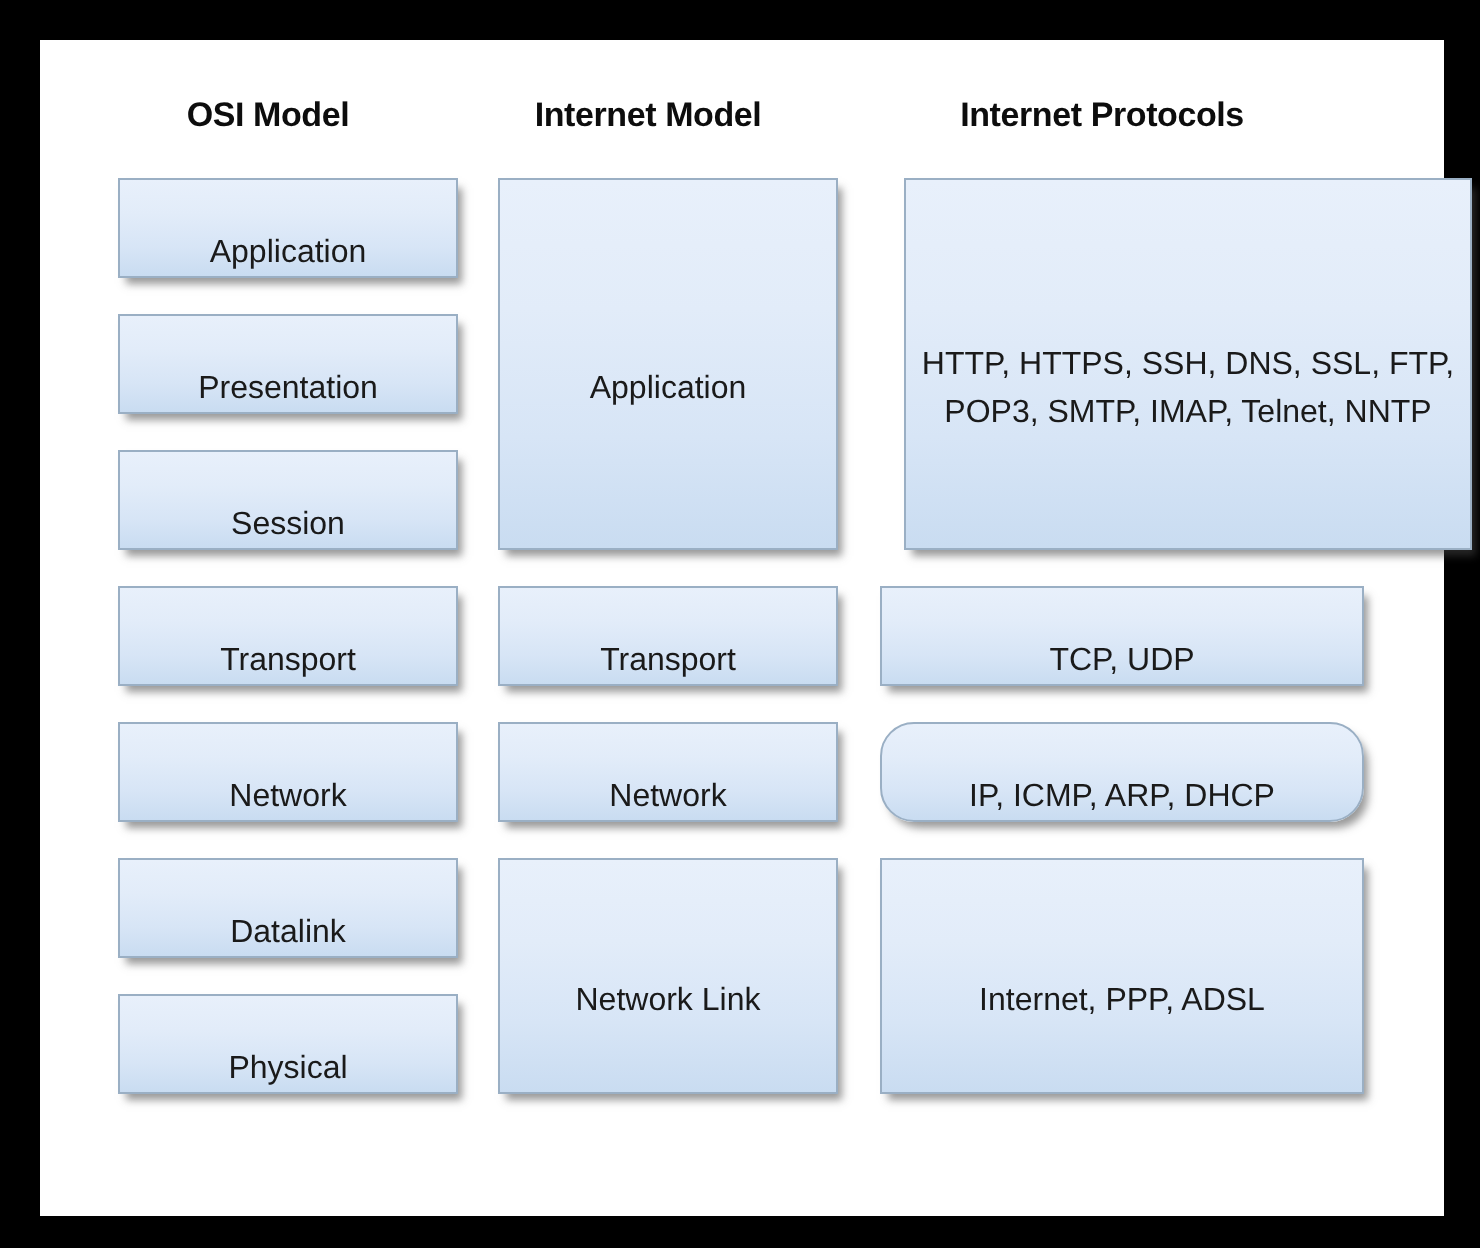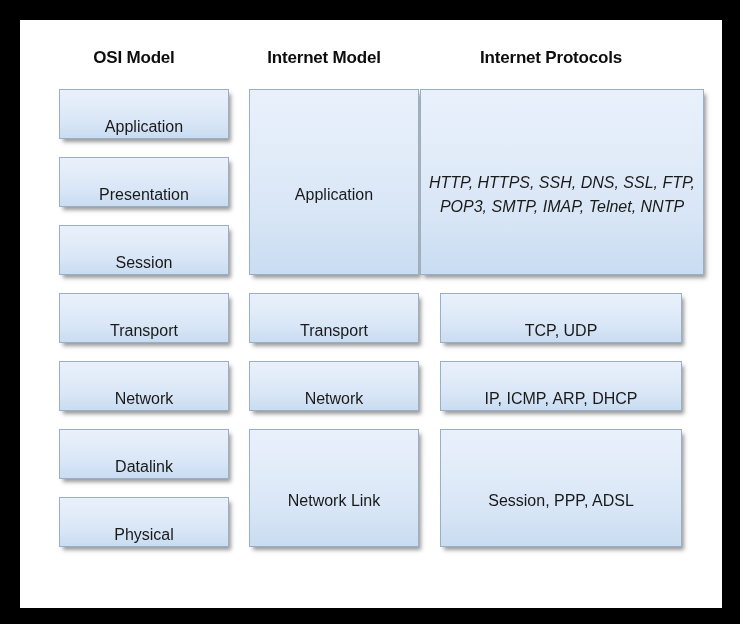--- a/index.html
+++ b/index.html
@@ -117,30 +117,30 @@
     </div>
 
     <div class="layer-box" style="left:229px; top:341px; width:170px; height:50px;">
       <span class="label">Network</span>
     </div>
 
     <div class="layer-box" style="left:229px; top:409px; width:170px; height:118px;">
       <span class="label">Network Link</span>
     </div>
 
-    <div class="layer-box tall-text" style="left:400px; top:69px; width:284px; height:186px;font-style:italic;">
+    <div class="layer-box tall-text" style="left:432px; top:69px; width:284px; height:186px;">
       <span class="label">HTTP, HTTPS, SSH, DNS, SSL, FTP, POP3, SMTP, IMAP, Telnet, NNTP</span>
     </div>
 
     <div class="layer-box" style="left:420px; top:273px; width:242px; height:50px;">
       <span class="label">TCP, UDP</span>
     </div>
 
-    <div class="layer-box" style="left:420px; top:341px; width:242px; height:50px;">
+    <div class="layer-box" style="left:420px; top:341px; width:242px; height:50px;border-radius:17px;">
       <span class="label">IP, ICMP, ARP, DHCP</span>
     </div>
 
     <div class="layer-box" style="left:420px; top:409px; width:242px; height:118px;">
-      <span class="label">Session, PPP, ADSL</span>
+      <span class="label">Internet, PPP, ADSL</span>
     </div>
 
   </div>
 </div>
 
 </body></html>

